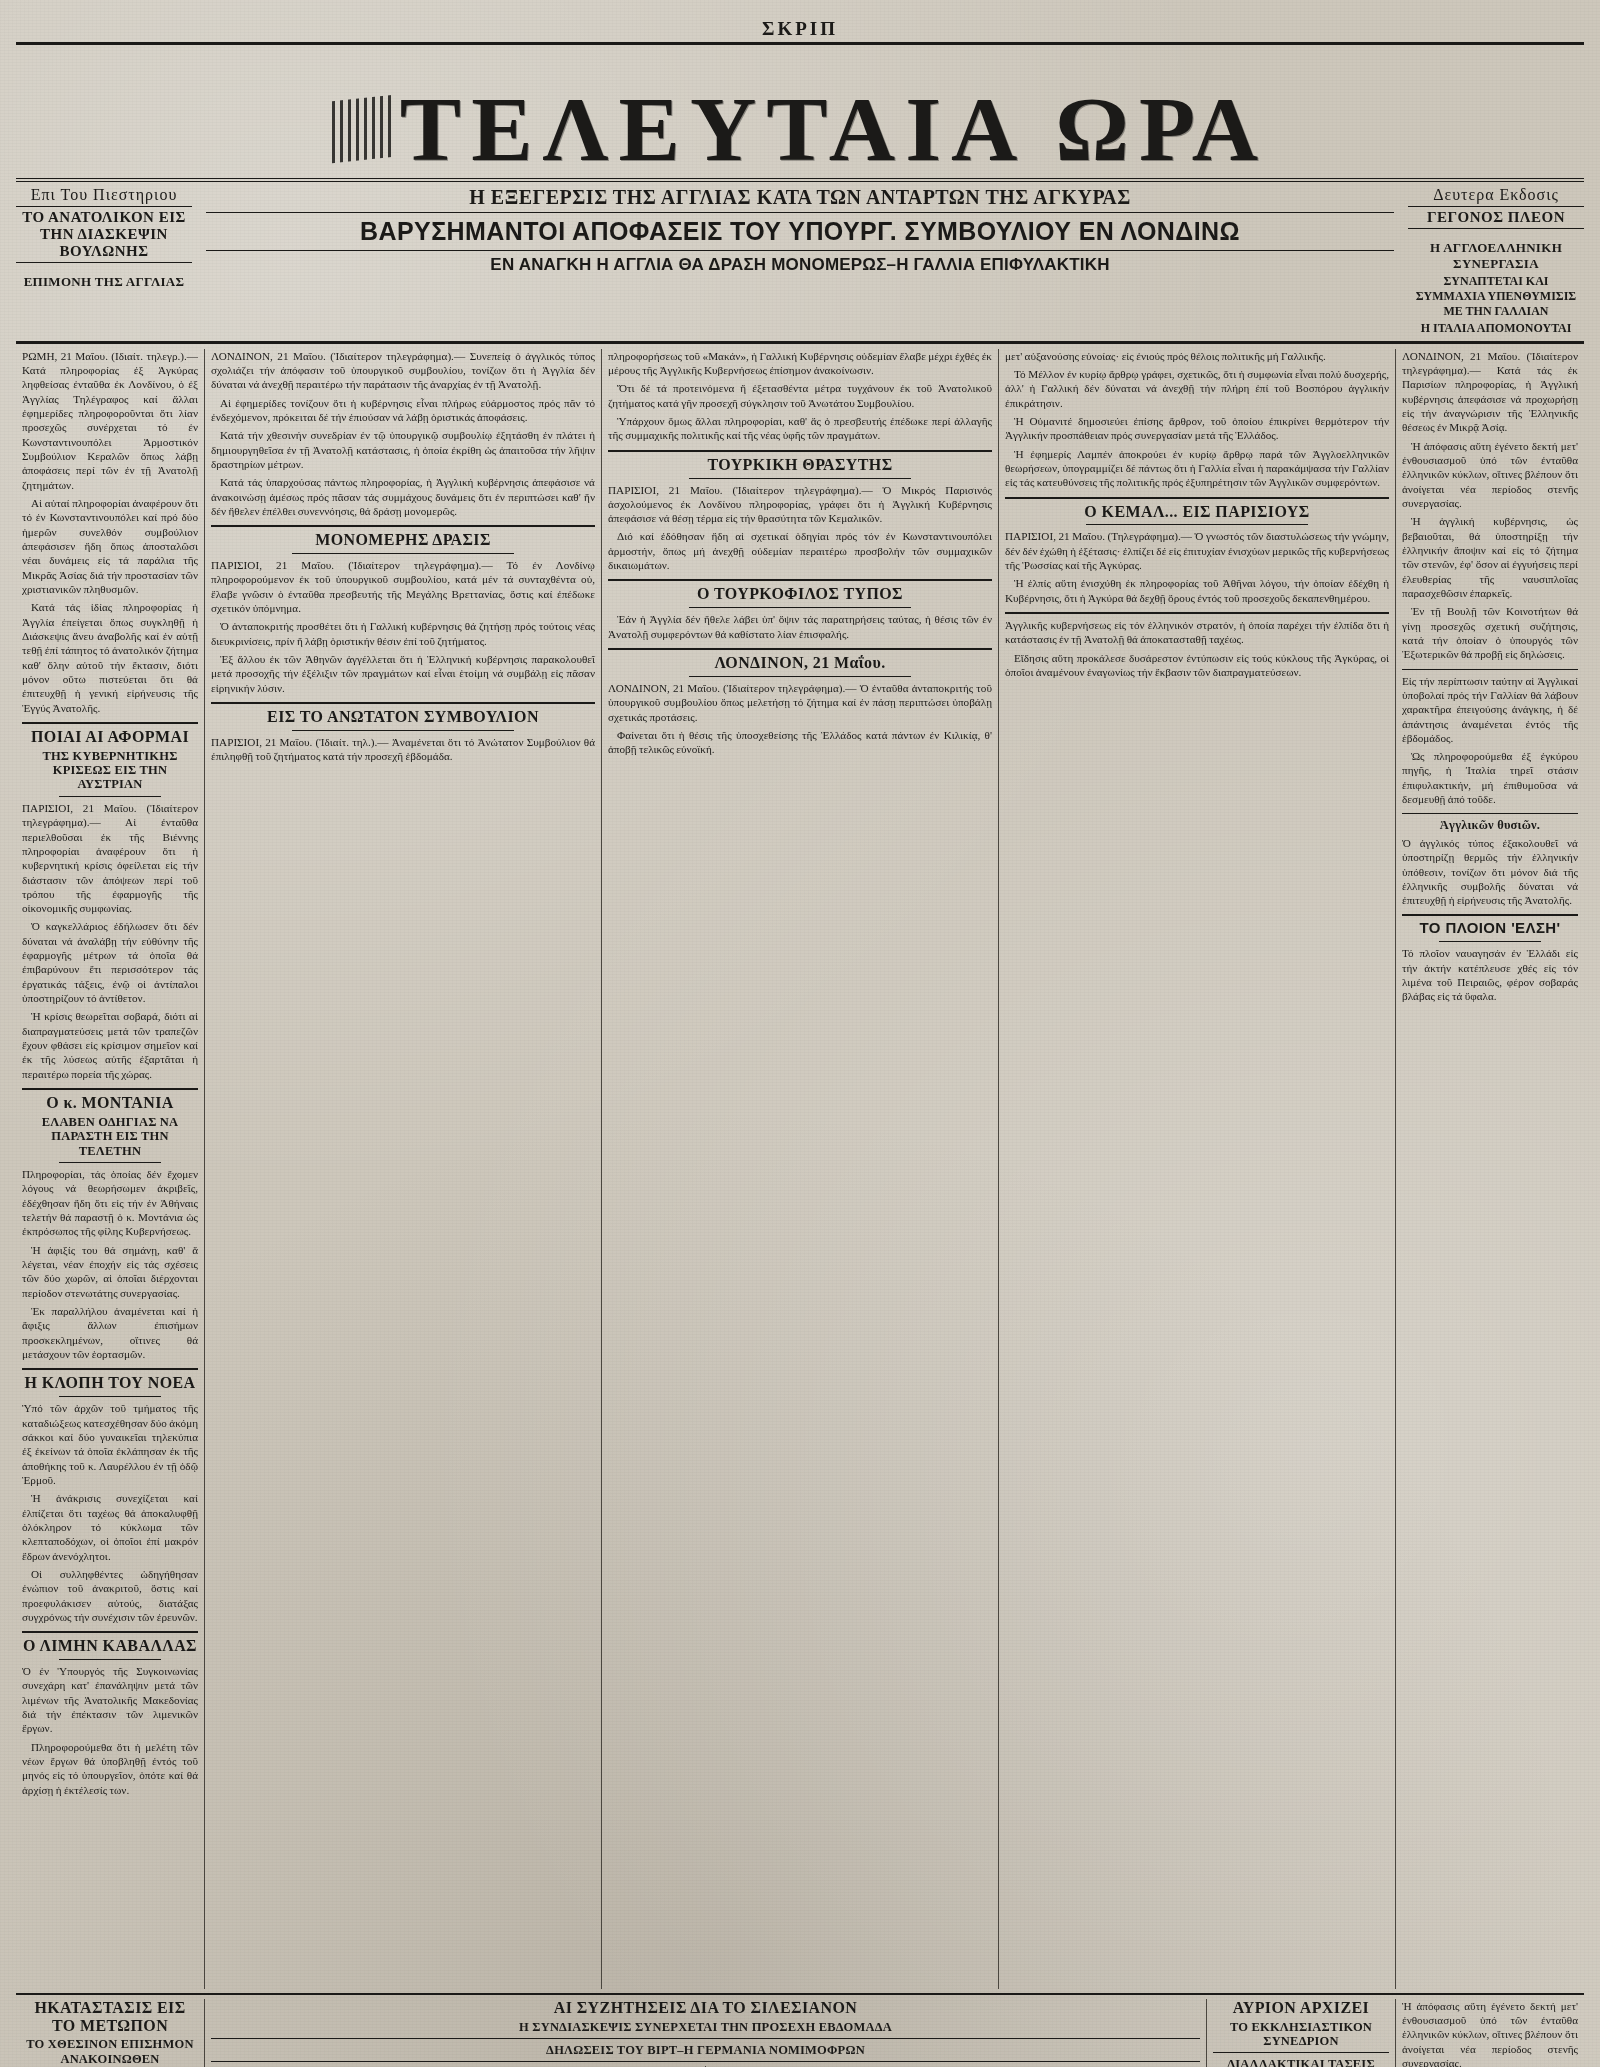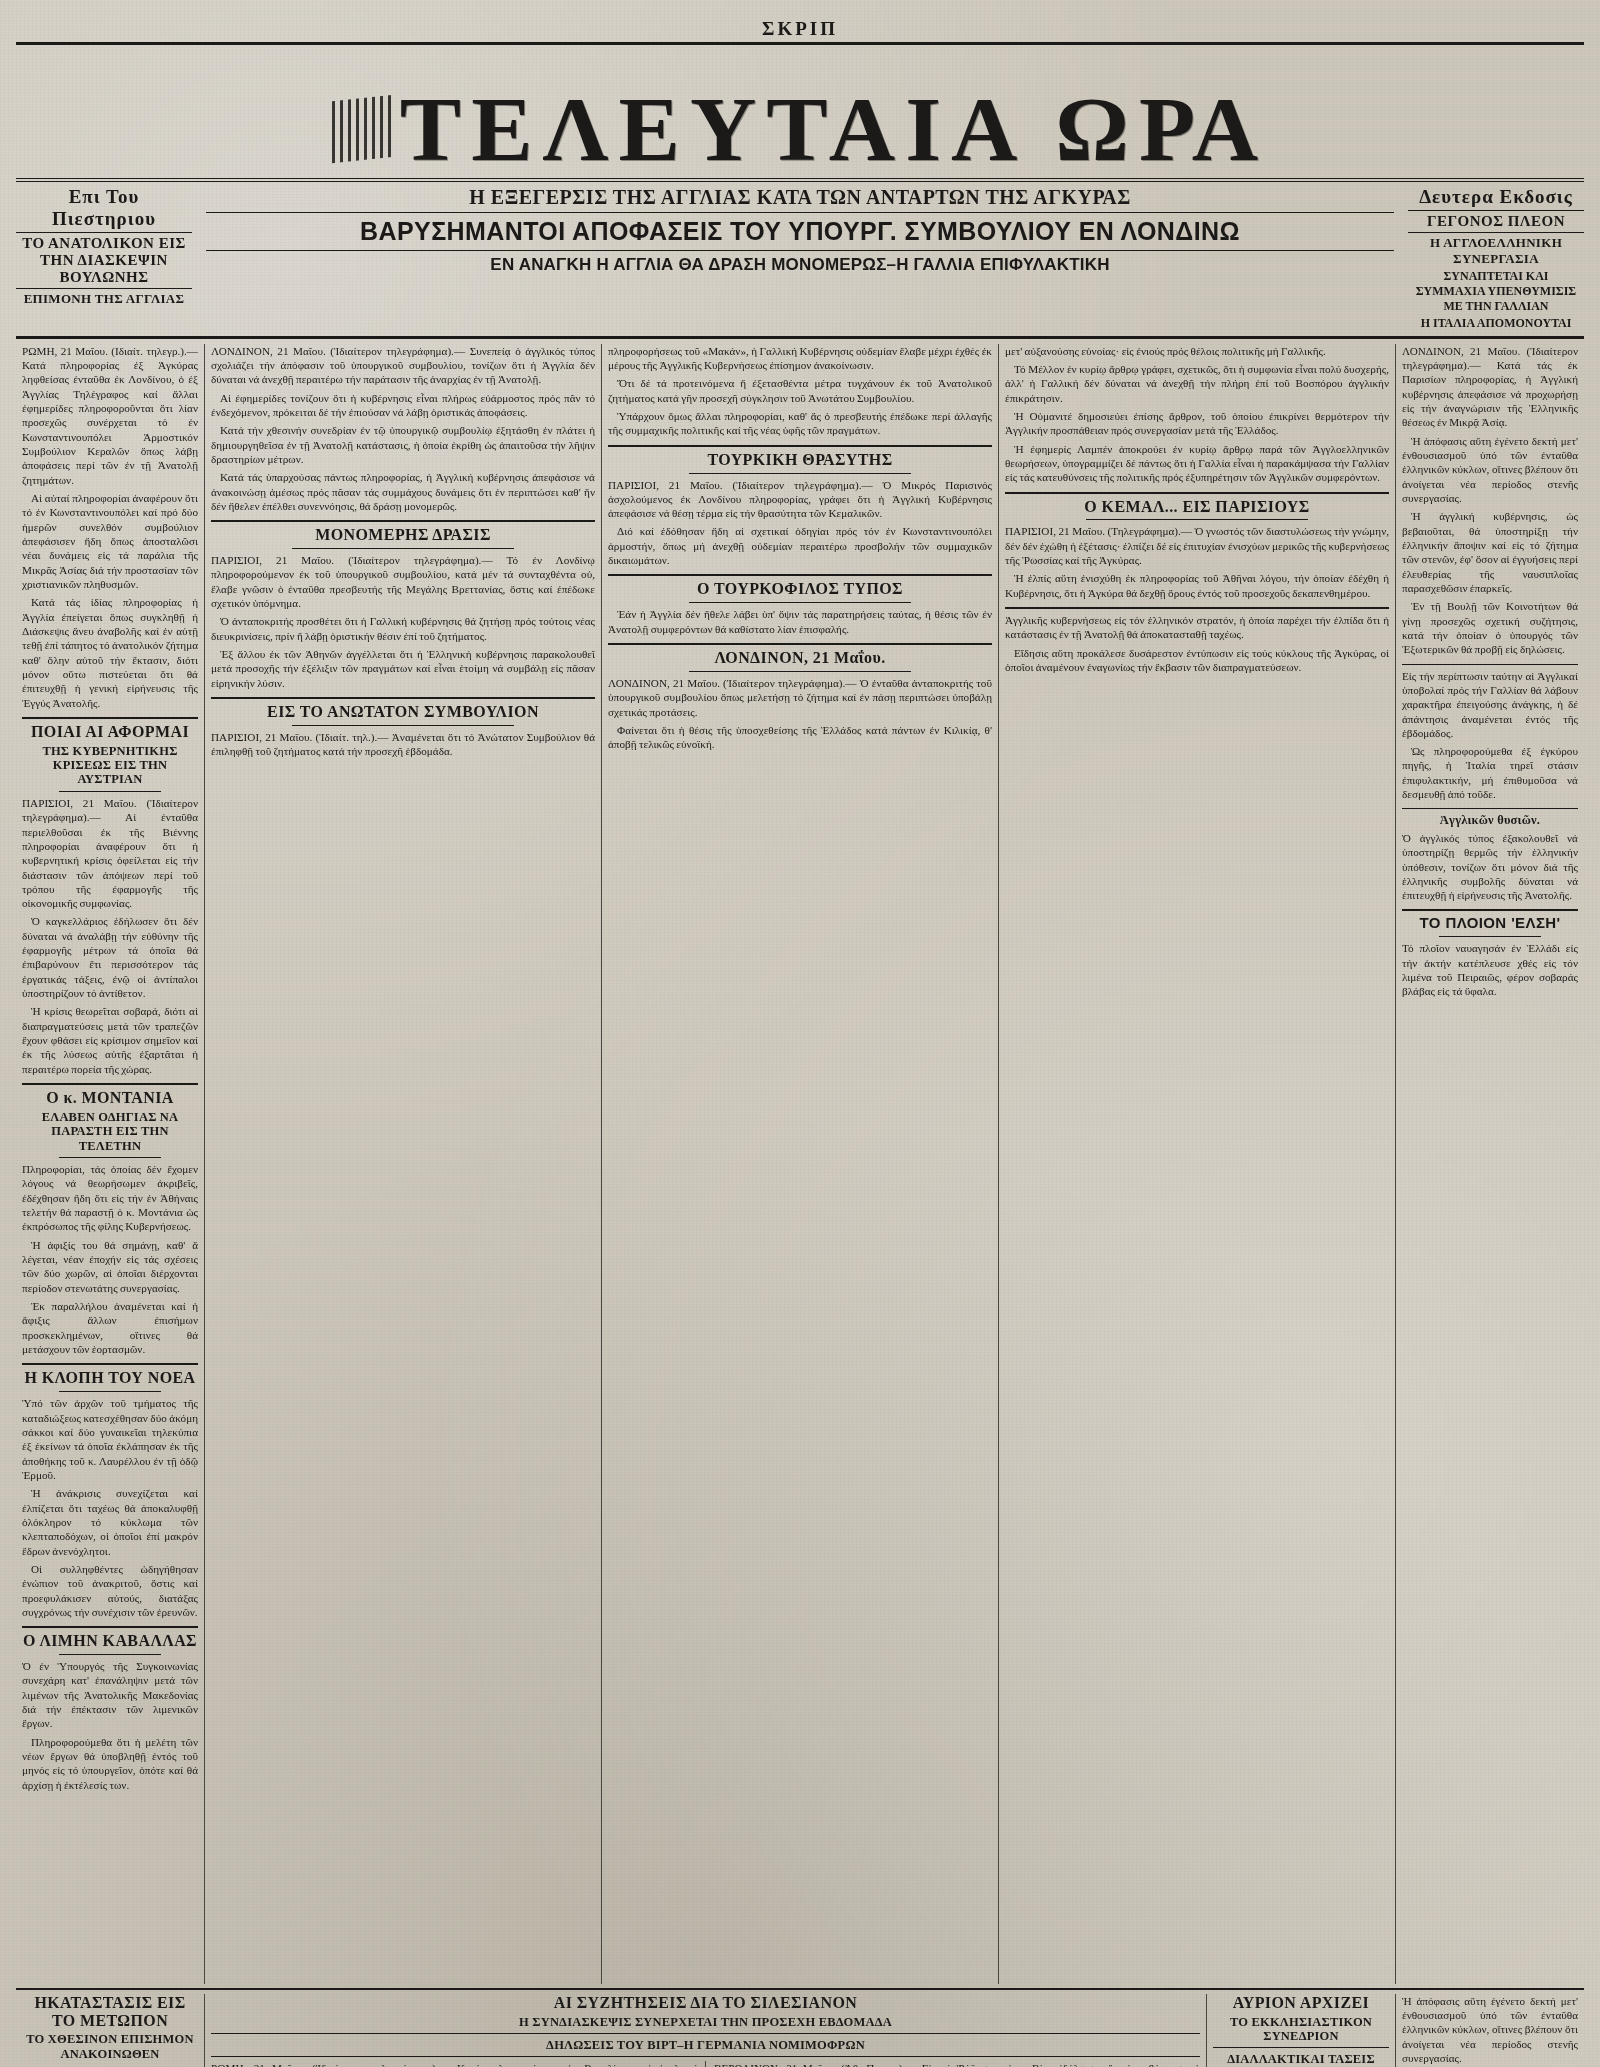--- a/index.html
+++ b/index.html
@@ -92,27 +92,27 @@
   .lead-center .l2{
     font-size:25px;font-weight:bold;letter-spacing:.4px;margin-bottom:4px;
     font-family:"Liberation Sans", sans-serif;
   }
   .lead-center .l3{
     font-size:17px;font-weight:bold;letter-spacing:.2px;
     font-family:"Liberation Sans", sans-serif;
     border-top:1px solid #1b1a18;padding-top:4px;
   }
   .lead-left .t1,.lead-right .t1{
-    font-size:19px;font-weight:bold;letter-spacing:1px;margin-bottom:2px;
+    font-size:16px;font-weight:normal;letter-spacing:1px;margin-bottom:2px;
     font-family:"Liberation Serif",serif;
   }
   .lead-left .t2,.lead-right .t2{
     font-size:15px;font-weight:bold;letter-spacing:.5px;
     border-top:1px solid #1b1a18;border-bottom:1px solid #1b1a18;
-    padding:2px 0;margin-bottom:2px;
+    padding:2px 0;margin-bottom:11px;
   }
   .lead-left .t3,.lead-right .t3{font-size:13px;font-weight:bold;letter-spacing:.3px;}
   .lead-right .t4{font-size:12px;font-weight:bold;margin-top:2px;}
 
   
   .cols{
     display:flex;
     align-items:stretch;
     height:1640px;
   }

